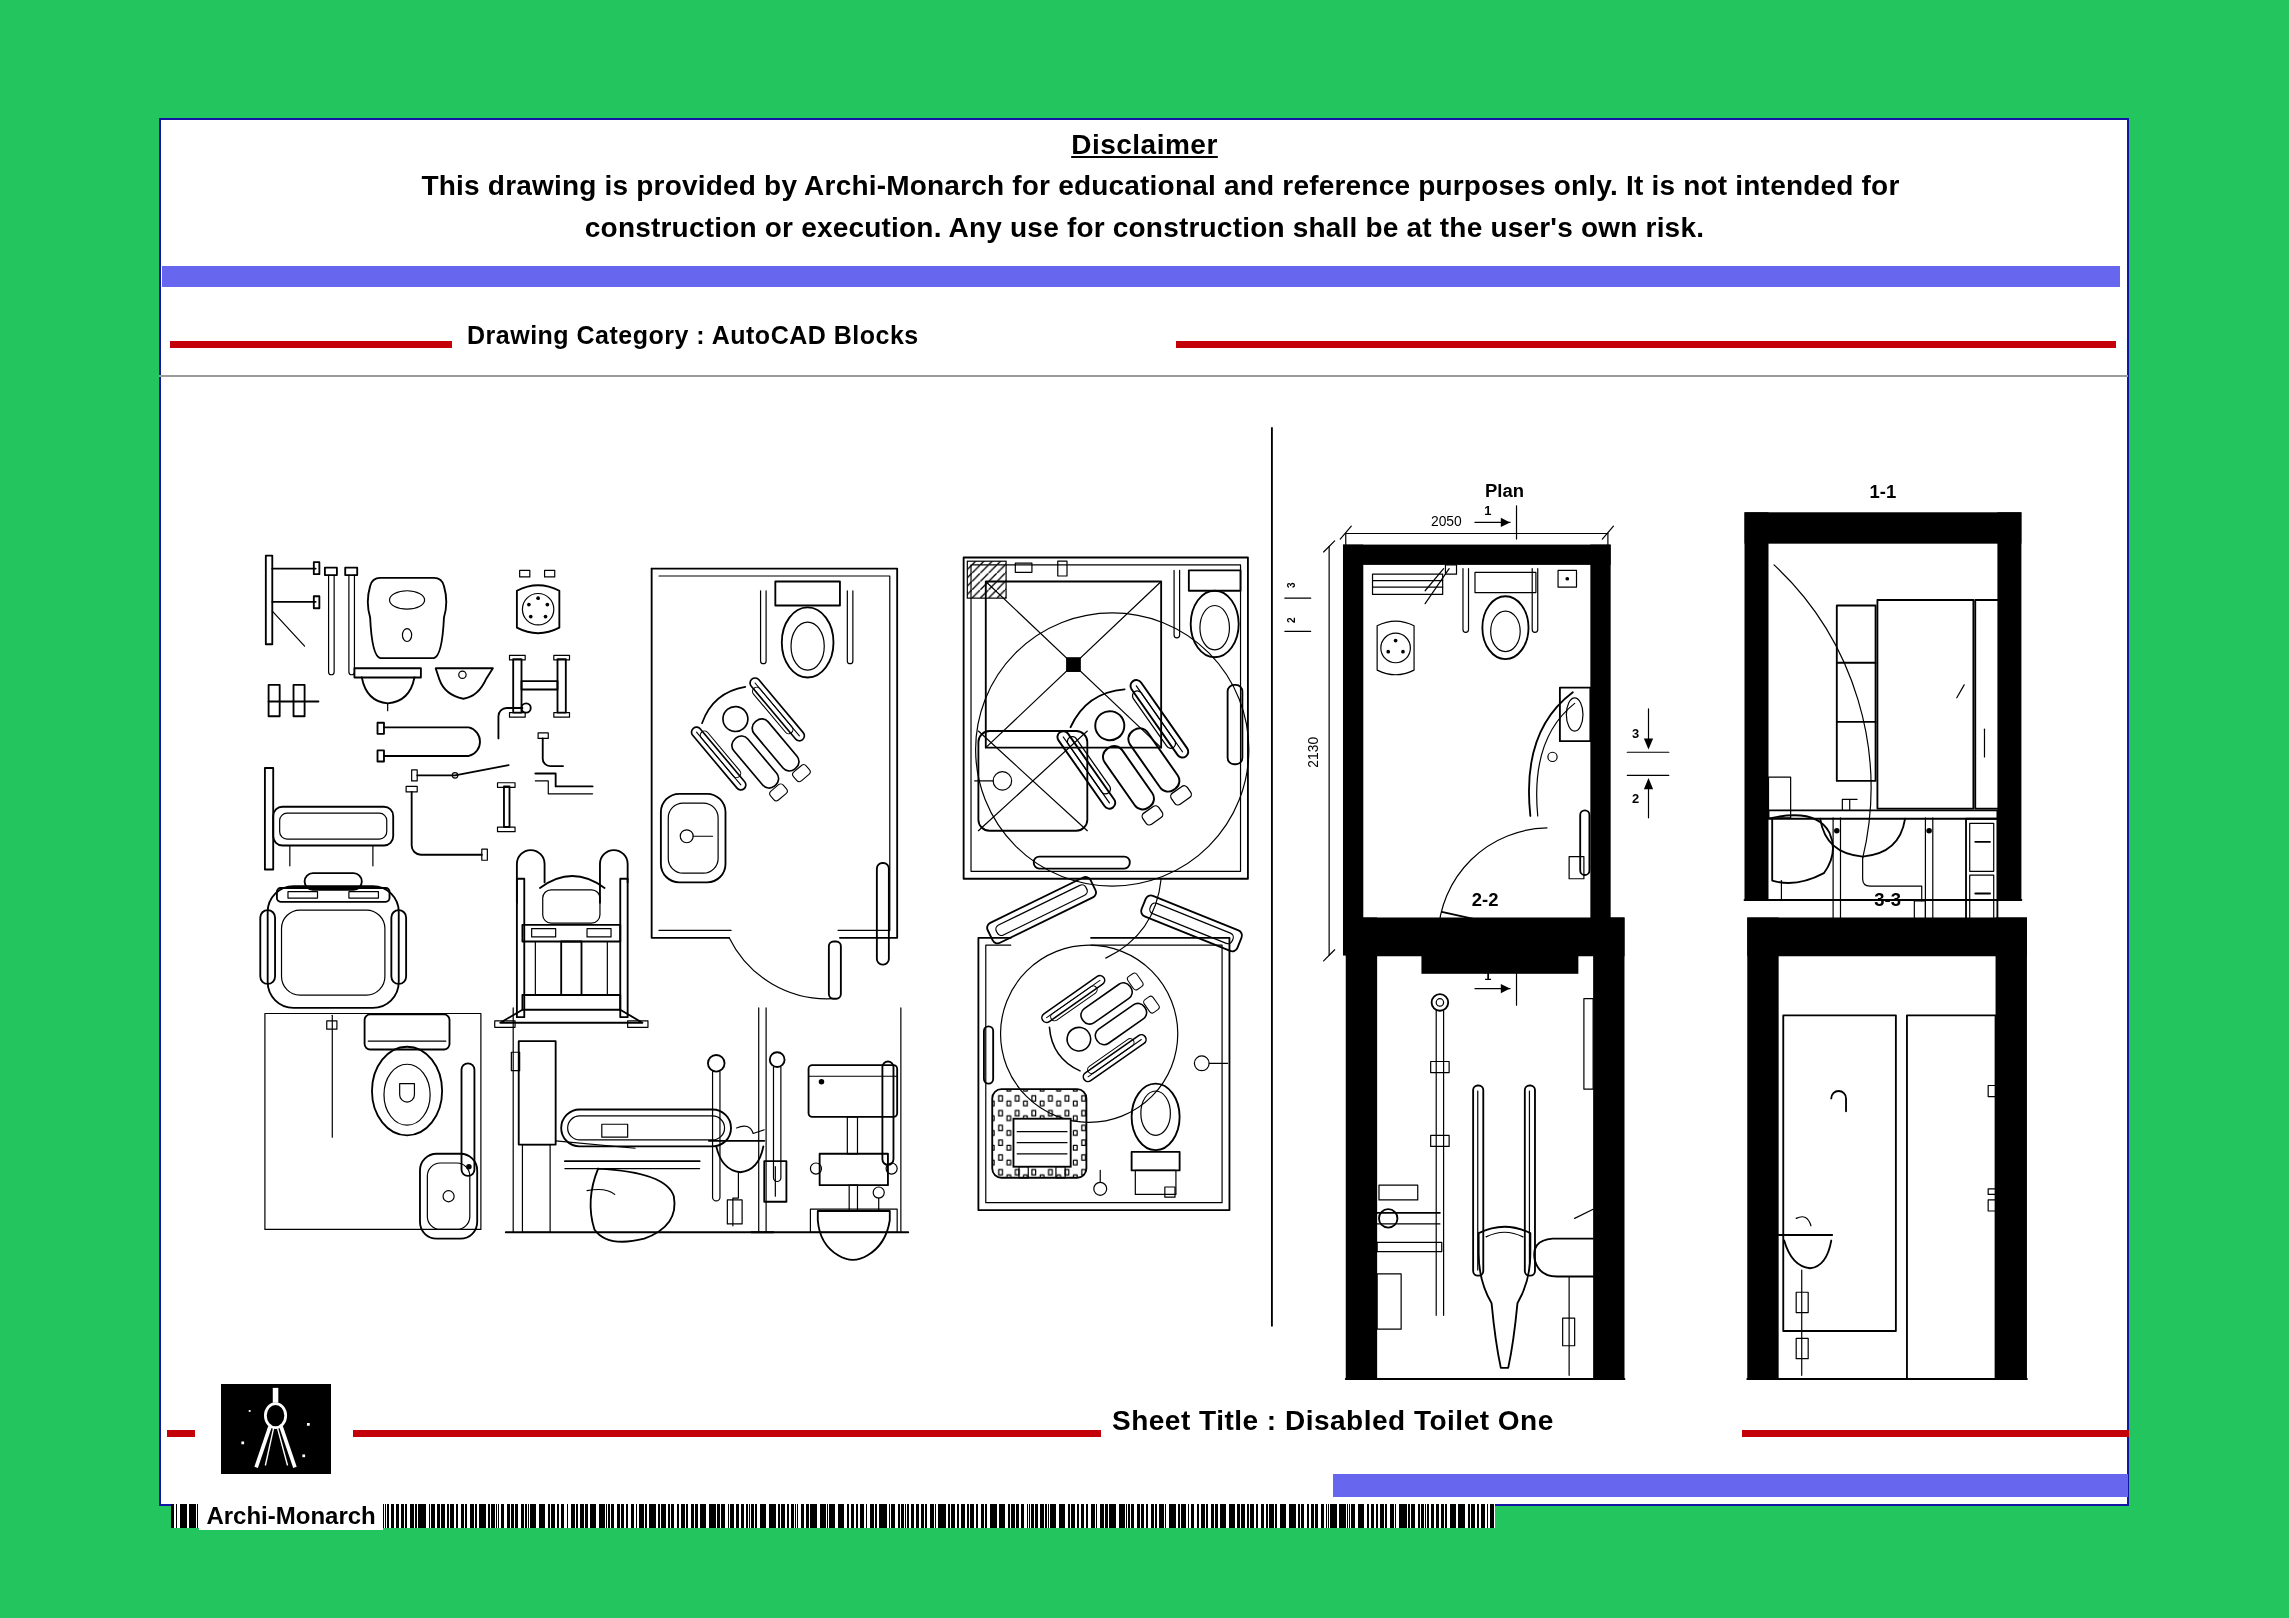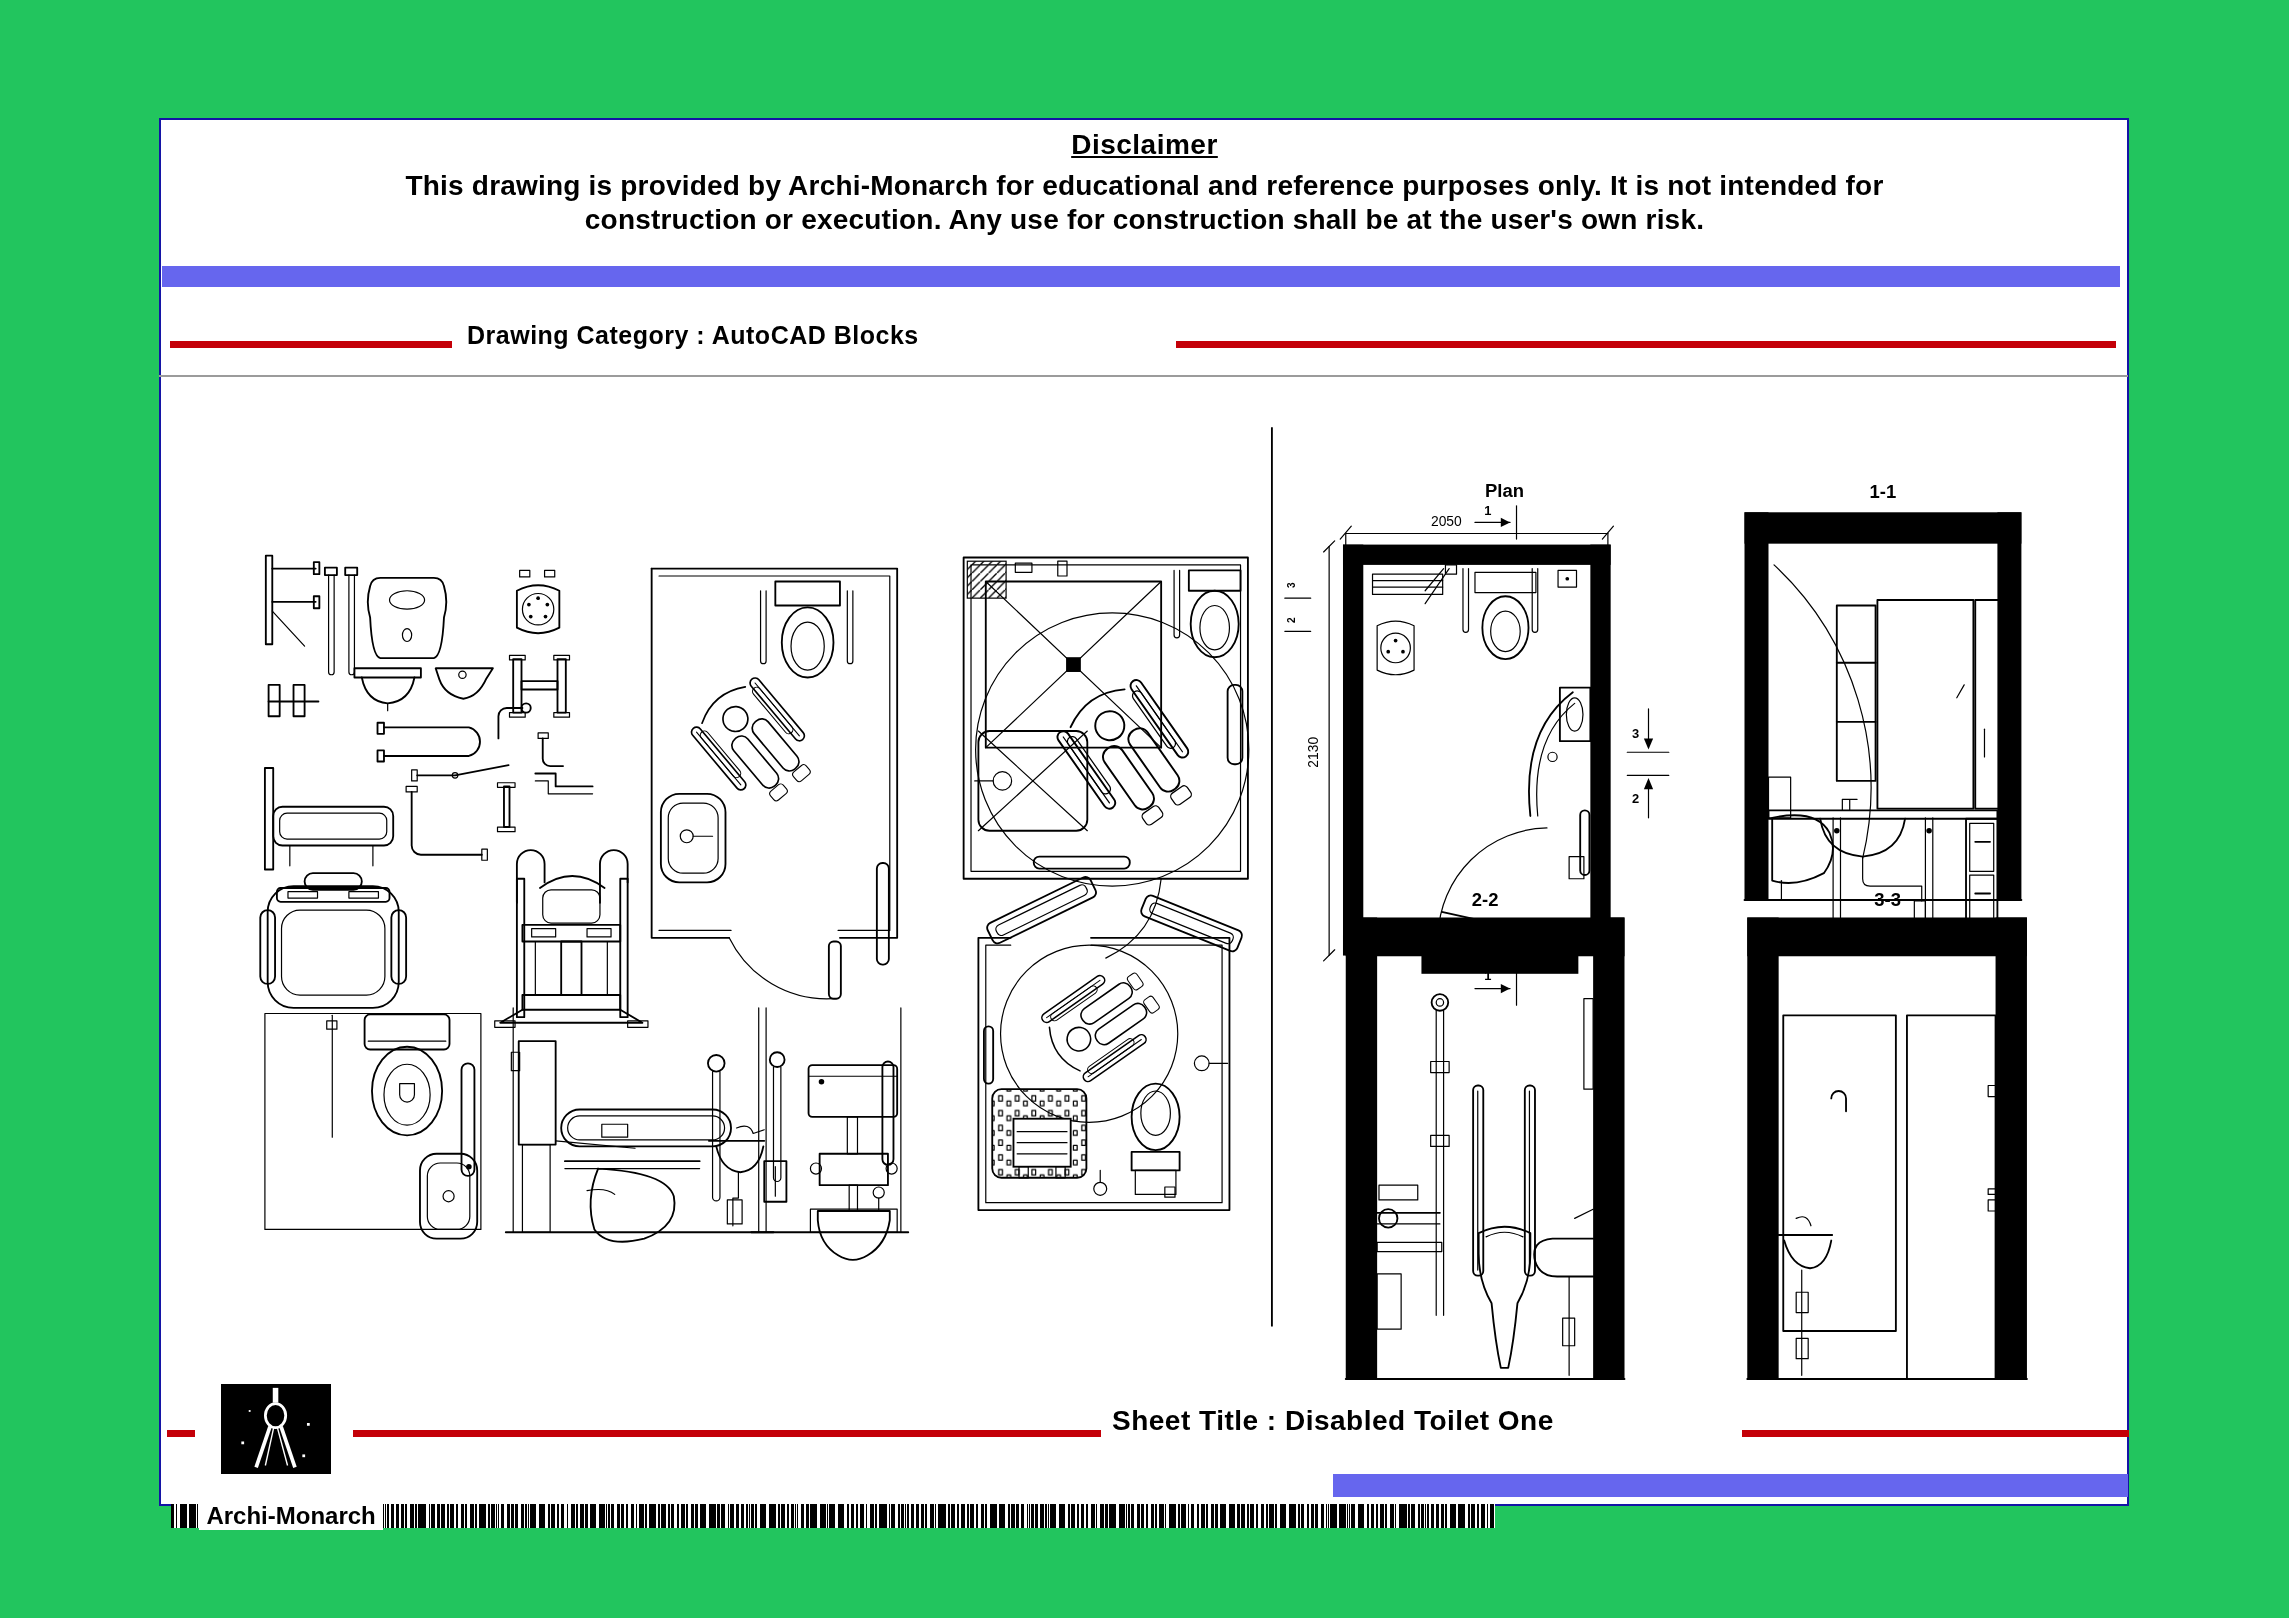--- a/index.html
+++ b/index.html
@@ -61,22 +61,22 @@
   .whs{fill:#fff;stroke:#000;stroke-width:2;}
 </style>
 </head>
 <body>
 
 <div class="page">
 
   <div class="abs sheet-border"></div>
 
   <div class="abs center-row disc-title">Disclaimer</div>
-  <div class="abs center-row disc-line" style="top:170px;">This drawing is provided by Archi-Monarch for educational and reference purposes only. It is not intended for</div>
-  <div class="abs center-row disc-line" style="top:204px;">construction or execution. Any use for construction shall be at the user's own risk.</div>
+  <div class="abs center-row disc-line" style="top:170px;margin-left:16px;">This drawing is provided by Archi-Monarch for educational and reference purposes only. It is not intended for</div>
+  <div class="abs center-row disc-line" style="top:212px;">construction or execution. Any use for construction shall be at the user's own risk.</div>
 
   <div class="abs blue-bar top-blue"></div>
 
   <div class="abs red-line cat-red-left"></div>
   <div class="abs cat-title">Drawing Category : AutoCAD Blocks</div>
   <div class="abs red-line cat-red-right"></div>
   <div class="abs gray-divider"></div>
 
   <svg class="abs svg-layer" viewBox="0 0 2481 1754">
     <defs>

